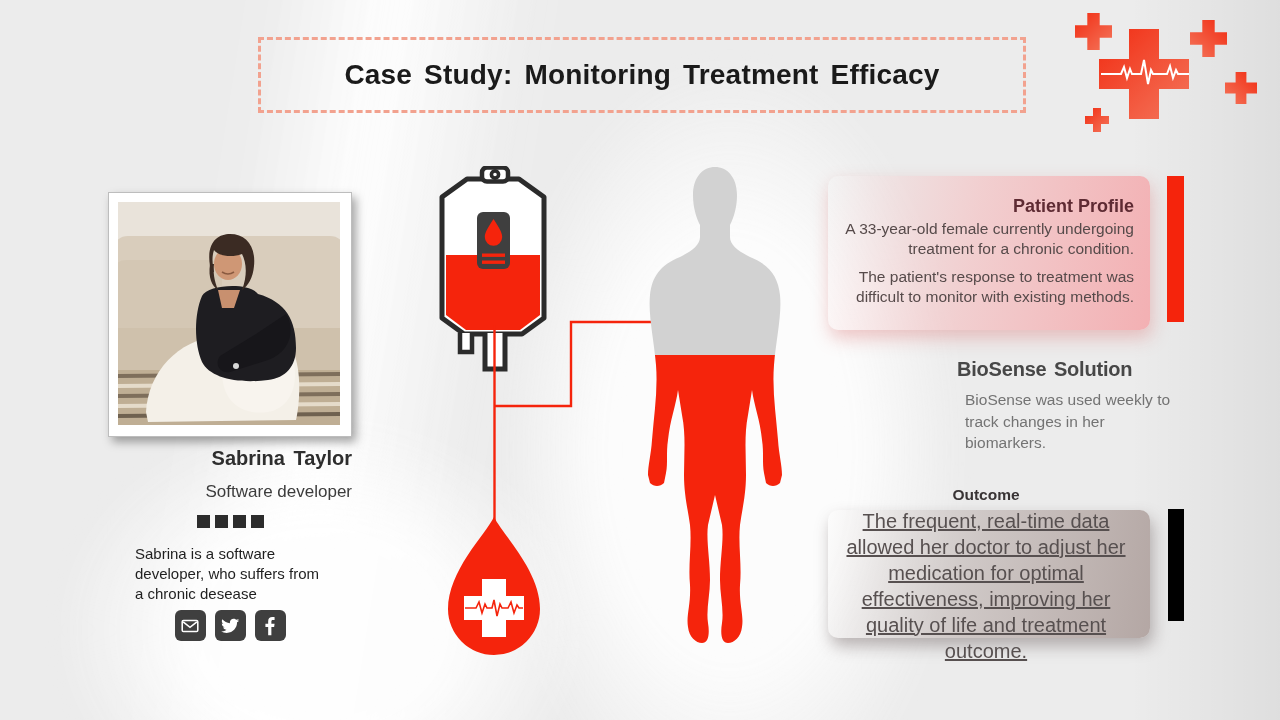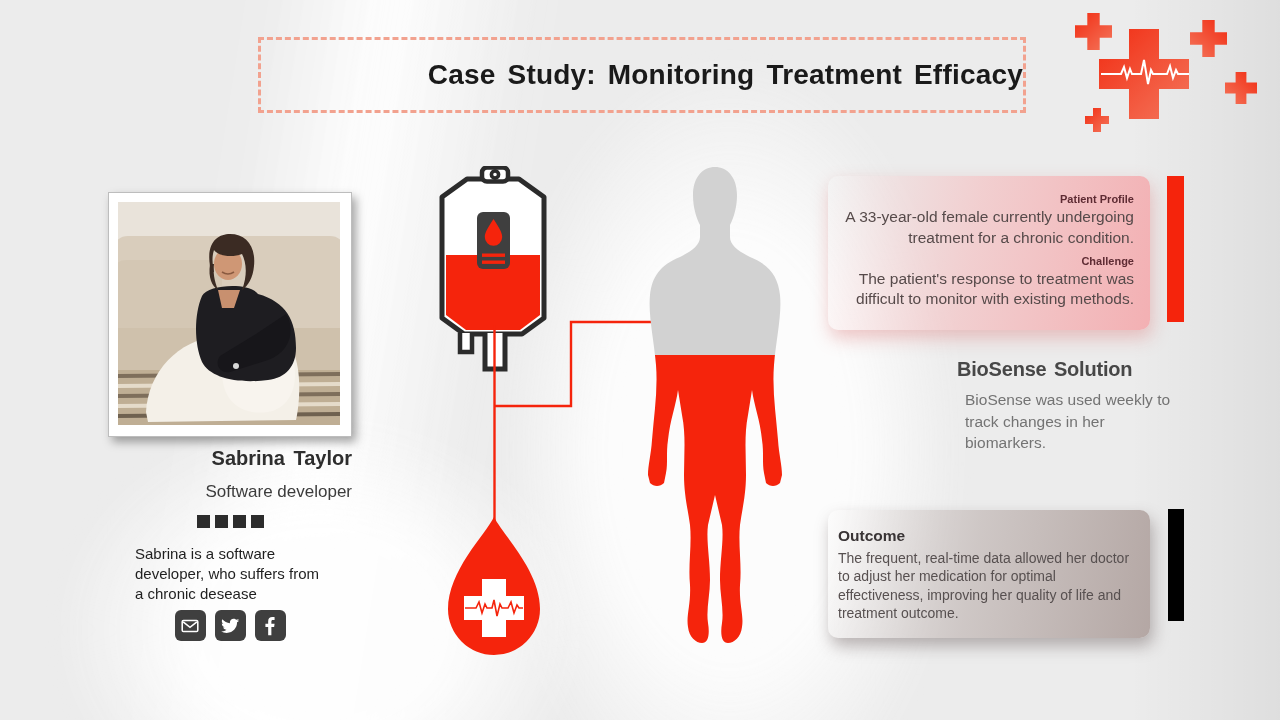--- a/index.html
+++ b/index.html
@@ -16,21 +16,21 @@
            background:radial-gradient(closest-side,#ffffff 55%,rgba(255,255,255,0));
            filter:blur(12px);opacity:.85;}
   .sweep-c{right:0;top:0;width:150px;height:720px;
            background:linear-gradient(to right, rgba(0,0,0,0), rgba(0,0,0,0.06));}
   .sweep-d{left:60px;top:420px;width:520px;height:420px;
            background:radial-gradient(closest-side,#ffffff 50%,rgba(255,255,255,0));
            filter:blur(14px);opacity:.9;}
 
   
   .title-box{position:absolute;left:258px;top:37px;width:762px;height:70px;
-             border:3px dashed #f2a28f;display:flex;align-items:center;justify-content:flex-end;}
+             border:3px dashed #f2a28f;display:flex;align-items:center;justify-content:center;}
   .title-box span{font-size:28px;font-weight:bold;color:#1a1a1a;letter-spacing:.2px;word-spacing:4px;}
 
   
   .photo-frame{position:absolute;left:108px;top:192px;width:224px;height:225px;background:#fff;
                border:1px solid #bdbdbd;padding:9px;box-shadow:4px 5px 9px rgba(0,0,0,0.35);}
   .photo-frame svg{display:block;}
 
   .person-name{position:absolute;left:108px;top:447px;width:244px;text-align:right;
                font-size:20px;font-weight:bold;color:#2e2e2e;word-spacing:3px;}
   .person-role{position:absolute;left:108px;top:482px;width:244px;text-align:right;
@@ -44,35 +44,35 @@
               justify-content:center;gap:9px;}
   .social-btn{width:31px;height:31px;border-radius:6px;background:#3f3f3f;display:flex;
               align-items:center;justify-content:center;cursor:pointer;}
 
   
   .panel-pp{position:absolute;left:828px;top:176px;width:322px;height:154px;border-radius:10px;
             background:linear-gradient(100deg, rgba(255,255,255,0.05) 0%, rgba(246,182,184,0.55) 45%, #f3b0b3 100%);
             box-shadow:2px 8px 18px rgba(222,130,130,0.45);
             display:flex;flex-direction:column;justify-content:center;
             text-align:right;padding:6px 16px 6px 12px;box-sizing:border-box;}
-  .panel-pp h3{margin:1px 0;font-size:11px;color:#5e2b33;}
+  .panel-pp h3{margin:1px 0;font-size:18px;color:#5e2b33;}
   .panel-pp p{margin:1px 0 6px 0;font-size:15.5px;color:#564a4a;line-height:1.32;}
   .panel-pp p:last-child{margin-bottom:4px;}
 
   .solution-block{position:absolute;left:957px;top:358px;width:240px;}
   .solution-block h3{margin:0 0 8px 0;font-size:20px;color:#474747;letter-spacing:-0.2px;word-spacing:2px;}
   .solution-block p{margin:8px;font-size:15.5px;color:#737373;line-height:1.4;}
 
   .panel-out{position:absolute;left:828px;top:510px;width:322px;height:128px;border-radius:10px;
              background:linear-gradient(100deg, rgba(255,255,255,0.05) 0%, rgba(182,169,166,0.55) 45%, #b4a7a4 100%);
              box-shadow:3px 8px 16px rgba(90,75,75,0.4);
              display:flex;flex-direction:column;justify-content:center;
-             text-align:left;padding:6px 16px 6px 10px;box-sizing:border-box;}
+             text-align:center;padding:6px 16px 6px 10px;box-sizing:border-box;}
   .panel-out h3{margin:1px 0 4px 0;font-size:15.5px;color:#393435;}
-  .panel-out p{margin:0;font-size:14px;color:#575050;line-height:1.3;}
+  .panel-out p{margin:0;font-size:20px;color:#575050;line-height:1.3;text-decoration:underline;}
 
   .bar-red{position:absolute;left:1167px;top:176px;width:17px;height:146px;background:#f5240c;}
   .bar-black{position:absolute;left:1168px;top:509px;width:16px;height:112px;background:#000;}
 
   .abs{position:absolute;}
 </style>
 </head>
 <body>
 
 <div class="slide">
@@ -233,21 +233,20 @@
       C130,322 136,322 140,318 L142,310
       C142,300 139,290 138,275 C136,250 132,225 134,200
       C136,175 142,150 140,130 C138,112 130,100 110,92
       C98,86 90,80 90,72 L90,60
       C94,52 97,42 97,30 C97,12 87,2 75,2 Z"></path>
   </svg>
 
   <div class="panel-pp">
     <h3>Patient Profile</h3>
     <p>A 33-year-old female currently undergoing treatment for a chronic condition.</p>
-    <h3>Challenge</h3>
     <p>The patient's response to treatment was difficult to monitor with existing methods.</p>
   </div>
   <div class="bar-red"></div>
 
   <div class="solution-block">
     <h3>BioSense Solution</h3>
     <p>BioSense was used weekly to track changes in her biomarkers.</p>
   </div>
 
   <div class="panel-out">

